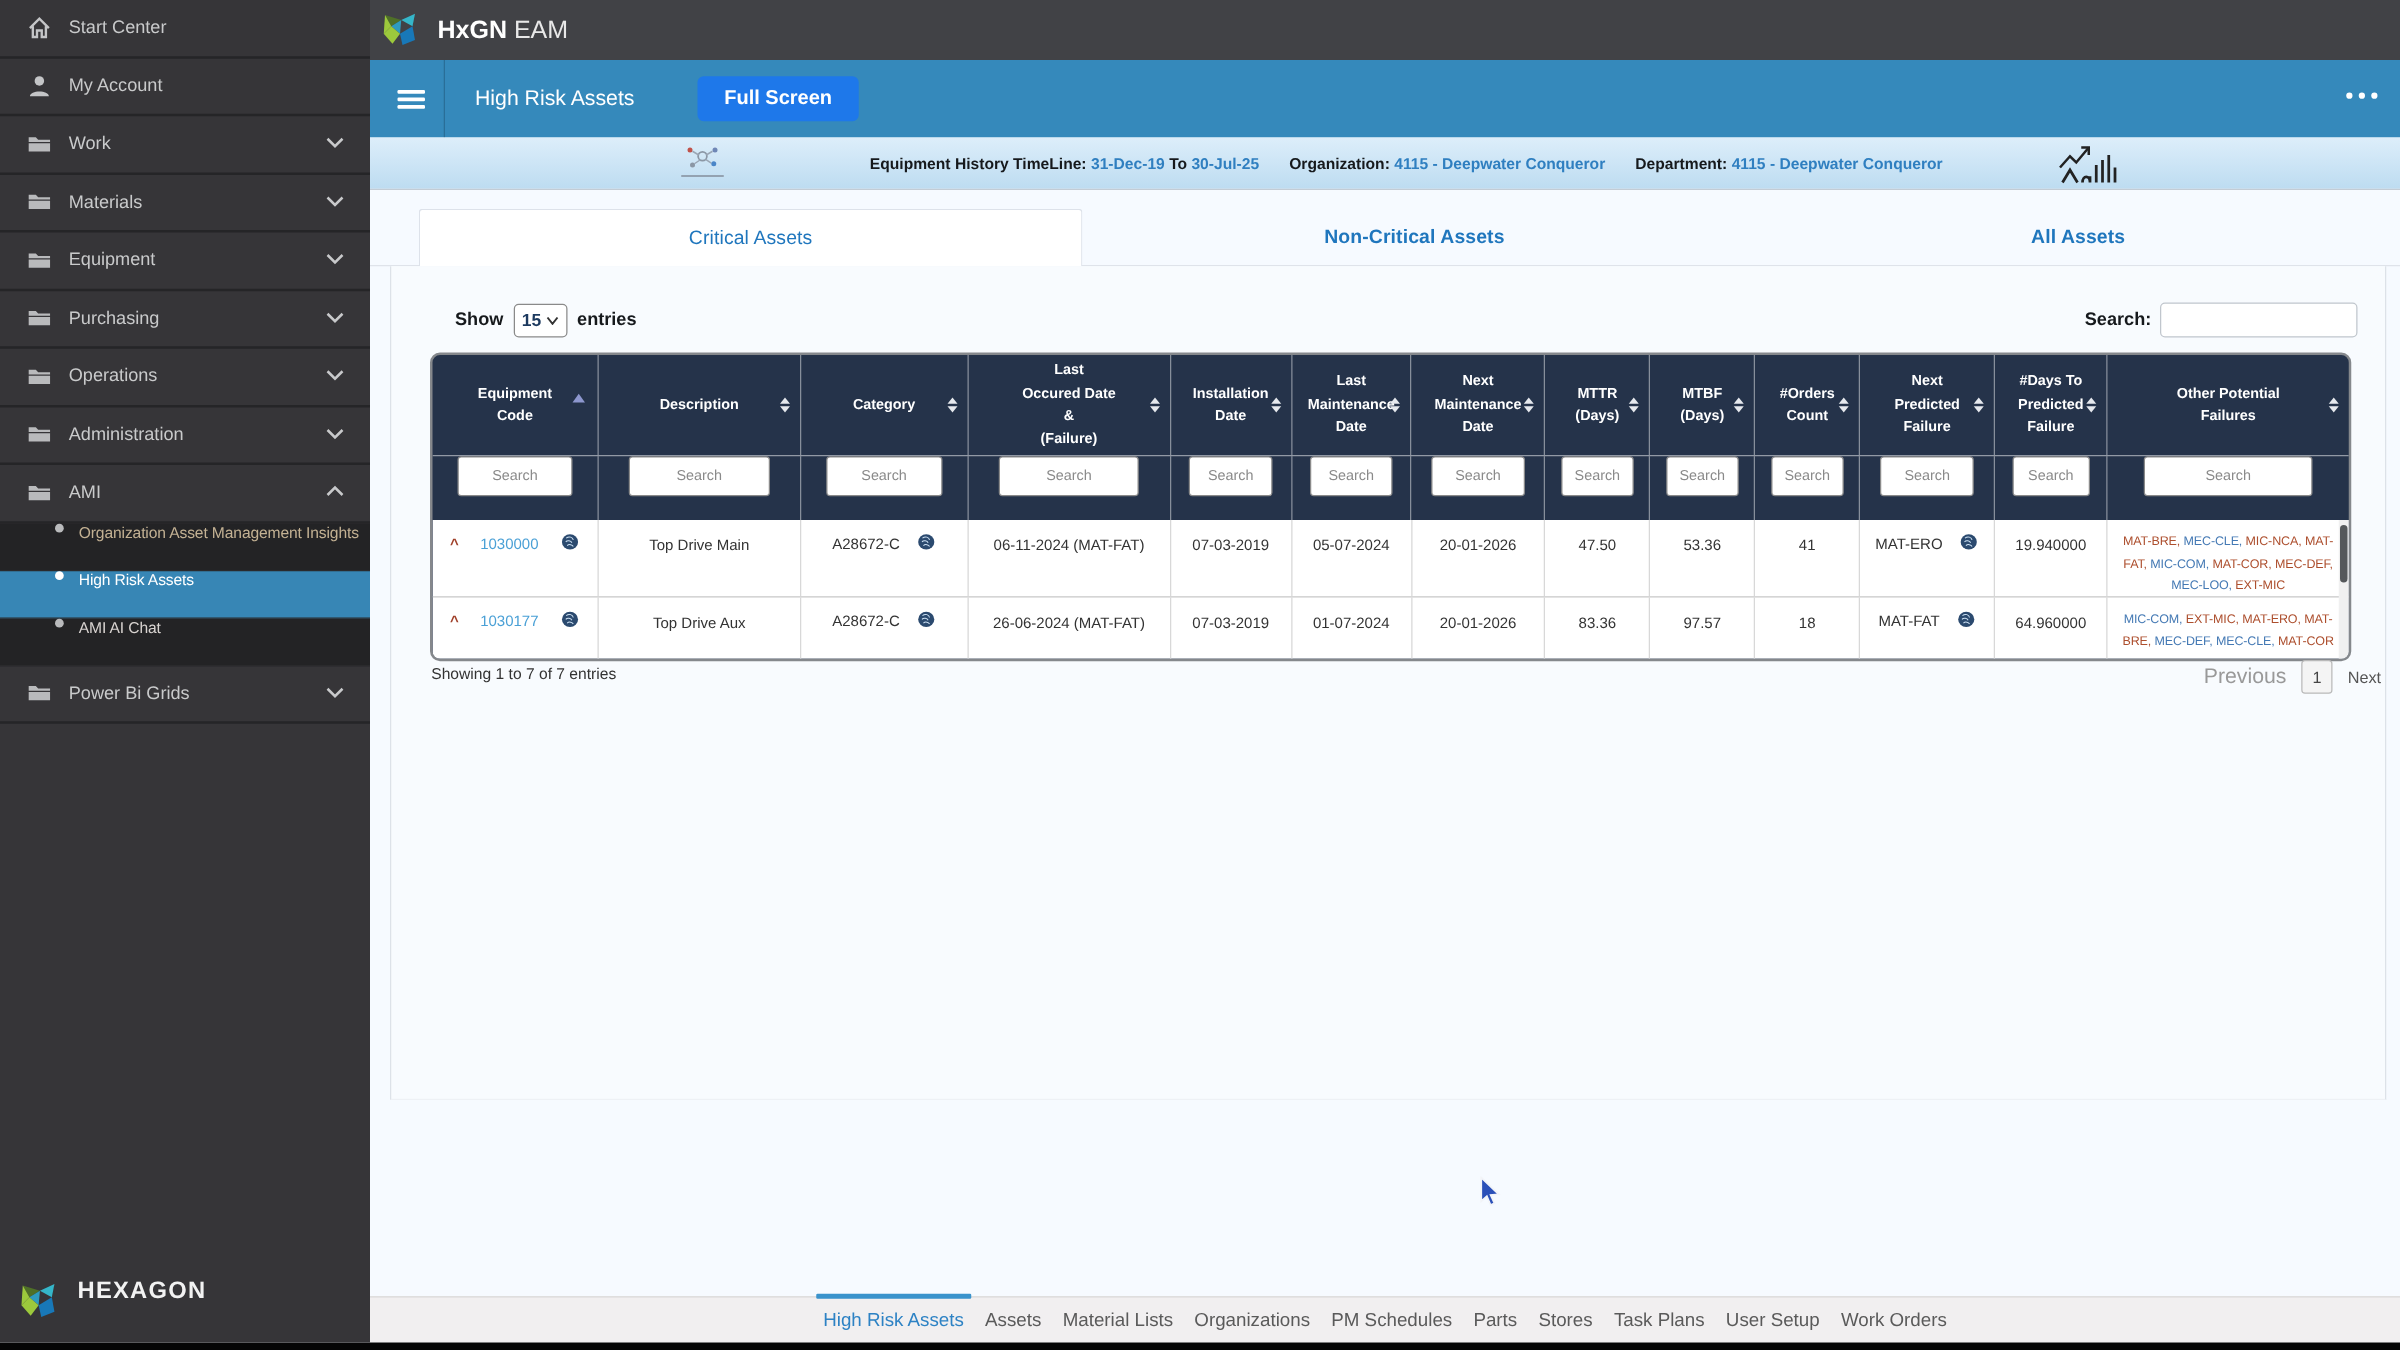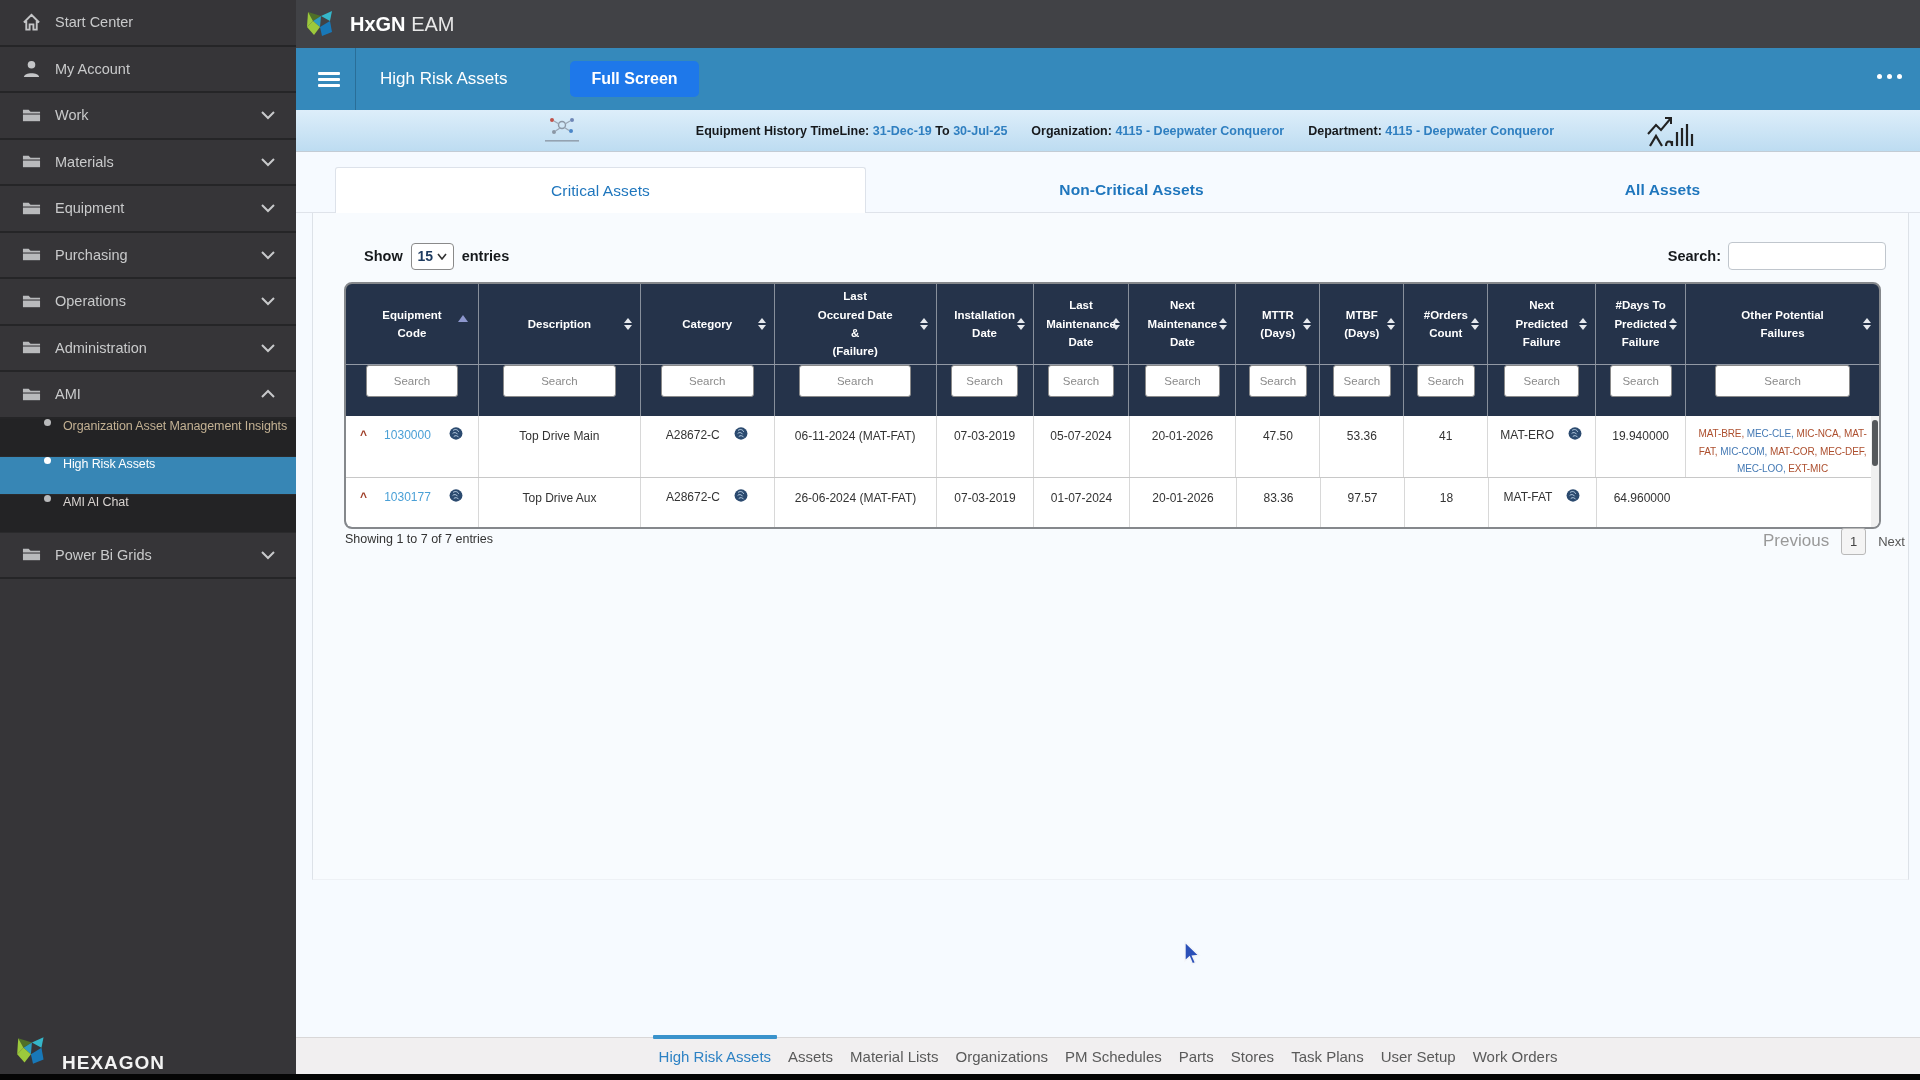--- a/index.html
+++ b/index.html
@@ -12,38 +12,38 @@
   .side-item .s-icon { position:absolute; left:20px; width:22px; height:22px; display:flex; align-items:center; justify-content:center; }
   .side-item .s-label { margin-left:55px; }
   .side-item .chev { position:absolute; right:20px; }
   .submenu { background:#232325; }
   .sub-item { height:38px; display:flex; position:relative; font-size:12.5px; color:#d8d3d0; border-bottom:1px solid #2a2a2c; cursor:pointer; white-space:nowrap; }
   .sub-item .bullet { position:absolute; left:44px; width:7px; height:7px; border-radius:50%; background:#b9babc; }
   .sub-item .s-label { margin-left:63px; letter-spacing:-0.1px; }
   .sub-item.tan { color:#c3b193; }
   .sub-item.active { background:#3786b5; color:#ffffff; }
   .sub-item.active .bullet { background:#ffffff; }
-  .hex-footer { position:absolute; left:0; bottom:0px; height:52px; width:296px; display:flex; align-items:flex-end; }
+  .hex-footer { position:absolute; left:0; bottom:0px; height:52px; width:296px; display:flex; align-items:flex-start; }
   .hex-footer .hex-logo { margin-left:14px; }
   .hex-footer .hex-word { margin-left:10px; color:#f2f2f2; font-size:19px; font-weight:bold; letter-spacing:1px; }
 
   
   .topbar { position:absolute; left:296px; top:0; width:1624px; height:48px; background:#414246; display:flex; align-items:center; }
   .brand { margin-left:8px; display:flex; align-items:center; }
   .brand-text { color:#fff; font-size:20px; margin-left:10px; }
   .brand-text b { font-weight:bold; }
   .brand-text span { font-weight:normal; color:#e8e8e8; }
 
   
   .bluebar { position:absolute; left:296px; top:48px; width:1624px; height:62px; background:#3589bb; }
   .hamburger { position:absolute; left:22px; top:24px; width:22px; height:15px; display:flex; flex-direction:column; justify-content:space-between; cursor:pointer; }
   .hamburger div { height:3px; background:#fff; border-radius:1px; }
   .bluebar-sep { position:absolute; left:59px; top:0; width:1px; height:62px; background:rgba(20,60,90,0.35); }
   .page-title { position:absolute; left:84px; top:21px; color:#fff; font-size:17px; }
-  .fullscreen-btn { position:absolute; left:274px; top:13px; width:129px; height:36px; background:#1e78ea; border:none; border-radius:5px; color:#fff; font-size:16px; font-weight:bold; font-family:"Liberation Sans",sans-serif; cursor:pointer; }
+  .fullscreen-btn { position:absolute; left:262px; top:13px; width:129px; height:36px; background:#1e78ea; border:none; border-radius:5px; color:#fff; font-size:16px; font-weight:bold; font-family:"Liberation Sans",sans-serif; cursor:pointer; }
   .dots { position:absolute; right:18px; top:26px; display:flex; gap:5px; cursor:pointer; }
   .dots div { width:5px; height:5px; border-radius:50%; background:#fff; }
 
   
   .infobar { position:absolute; left:296px; top:110px; width:1624px; height:42px; background:linear-gradient(180deg,#ddeefa,#bddcf1); border-bottom:1px solid #c3ccd5; }
   .info-center { position:absolute; left:0; right:0; top:0; height:42px; display:flex; align-items:center; justify-content:center; gap:24px; font-size:12.5px; color:#16191c;padding-left:34px; }
   .info-seg b { font-weight:bold; }
   .info-seg .val { color:#2f7fc0; font-weight:bold; }
   .mol-logo { position:absolute; left:244px; top:3px; }
   .ami-logo { position:absolute; right:224px; top:2px; }
@@ -496,20 +496,29 @@
         <div class="td c9">97.57</div>
         <div class="td c10">18</div>
         <div class="td c11 flexcell">
           <span>MAT-FAT</span>
           <span><svg width="16" height="15" viewBox="0 0 20 20">
                 <ellipse cx="10" cy="10" rx="8.6" ry="8.2" fill="#2b4a6f"></ellipse>
                 <path d="M6 6 C9 3.5 13 5 13.5 8 M5.5 10 C7 8 11 8.5 12 11 M7 14 C9 12 12.5 13 13.5 15" stroke="#cfe3f5" stroke-width="1.1" fill="none"></path>
               </svg></span>
         </div>
         <div class="td c12">64.960000</div>
+        <div class="td c13 other-cell">
+          <span class="tok" data-sev="b">MIC-COM,</span>
+          <span class="tok" data-sev="r">EXT-MIC,</span>
+          <span class="tok" data-sev="r">MAT-ERO,</span>
+          <span class="tok" data-sev="r">MAT-BRE,</span>
+          <span class="tok" data-sev="b">MEC-DEF,</span>
+          <span class="tok" data-sev="b">MEC-CLE,</span>
+          <span class="tok" data-sev="r">MAT-COR</span>
+        </div>
       </div>
       <div class="vscroll-track">
           <div class="vscroll-thumb"></div>
         </div>
     </div>
   </div>
 
   <div class="summary">Showing 1 to 7 of 7 entries</div>
   <div class="pager">
     <span class="prev">Previous</span>

